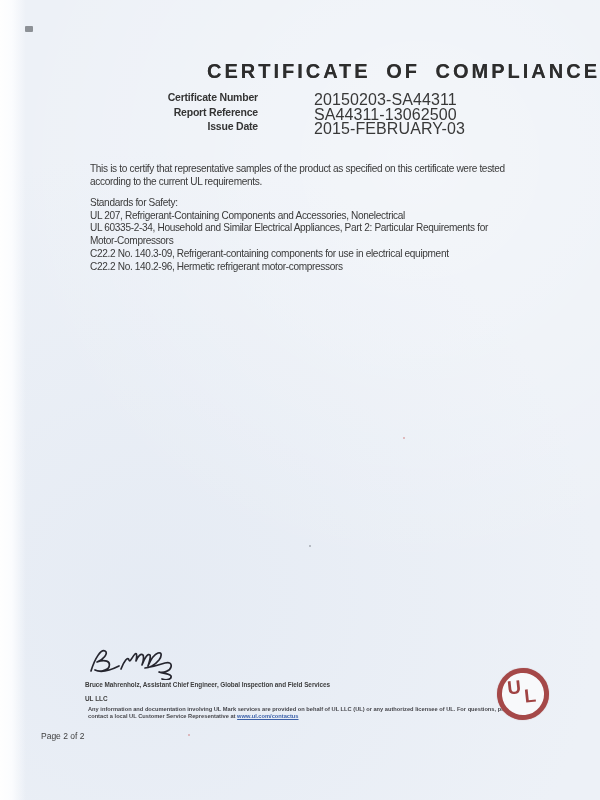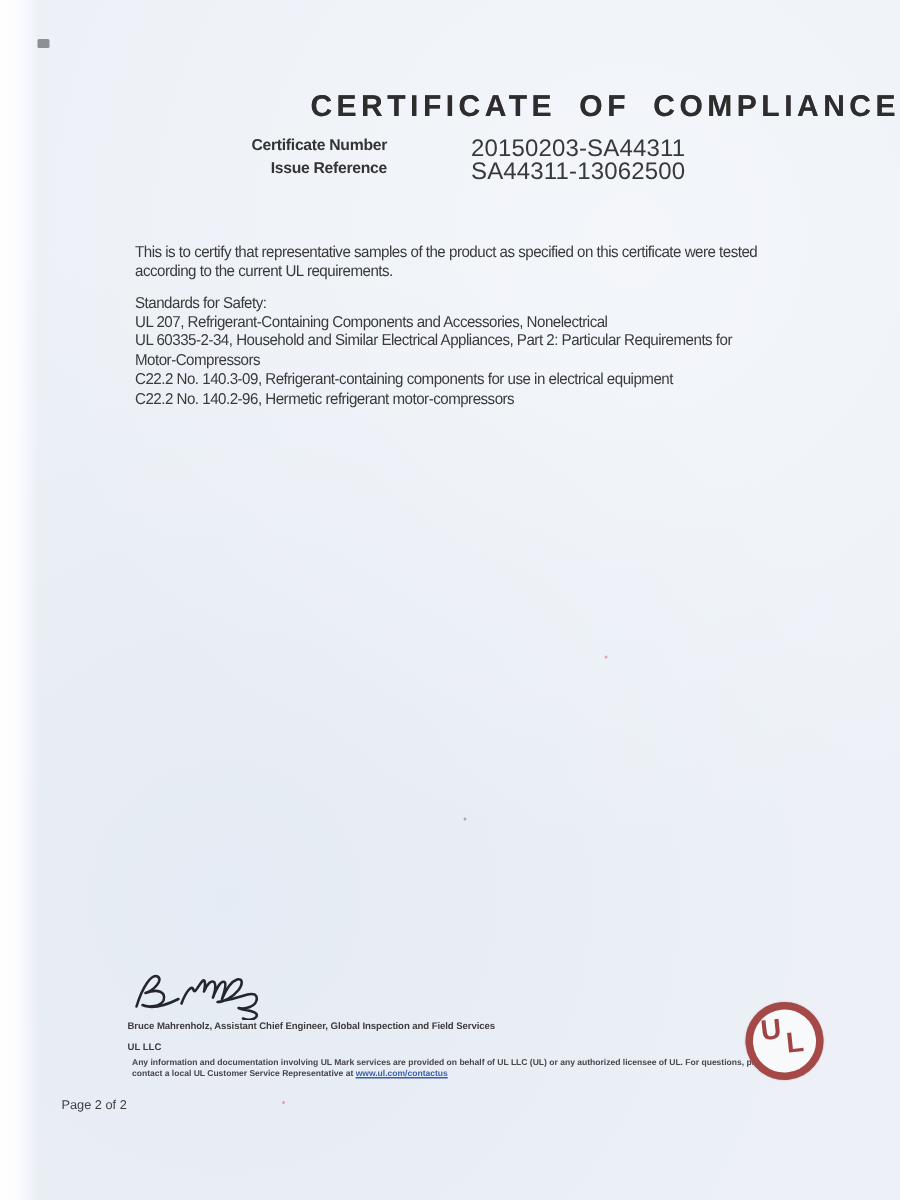--- a/index.html
+++ b/index.html
@@ -92,22 +92,26 @@
   <div class="speck red" style="left:188px; top:734px;"></div>
 
   <h1 class="title">CERTIFICATE OF COMPLIANCE</h1>
 
   <div class="meta">
     <div class="meta-row">
       <span class="meta-label">Certificate Number</span>
       <span class="meta-value">20150203-SA44311</span>
     </div>
     <div class="meta-row">
-      <span class="meta-label">Issue Reference</span>
+      <span class="meta-label">Report Reference</span>
       <span class="meta-value">SA44311-13062500</span>
+    </div>
+    <div class="meta-row">
+      <span class="meta-label">Issue Date</span>
+      <span class="meta-value">2015-FEBRUARY-03</span>
     </div>
   </div>
 
   <div class="bodytext certify">
     <div>This is to certify that representative samples of the product as specified on this certificate were tested</div>
     <div>according to the current UL requirements.</div>
   </div>
 
   <div class="bodytext standards">
     <div>Standards for Safety:</div>

